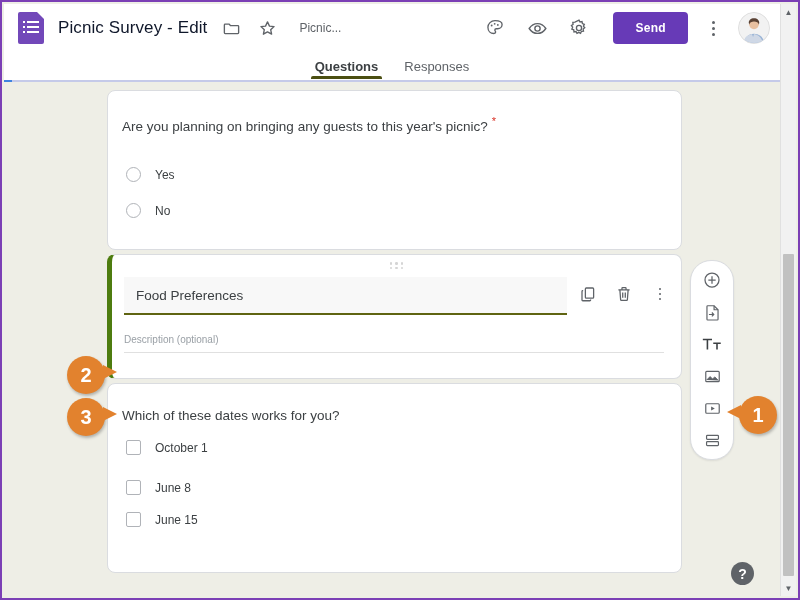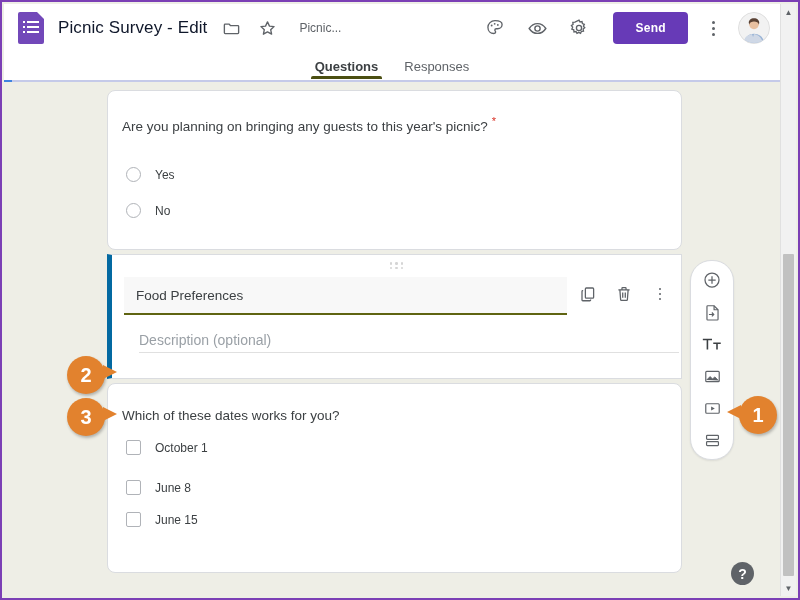--- a/index.html
+++ b/index.html
@@ -204,21 +204,21 @@
     overflow: hidden;
   }
   .card {
     position: absolute;
     background: #ffffff;
     border: 1px solid #dadce0;
     border-radius: 8px;
     box-sizing: border-box;
   }
   #card-guests { left: 103px; top: 8px; width: 575px; height: 160px; }
-  #card-food   { left: 103px; top: 172px; width: 575px; height: 125px; border-left: 5px solid #0369a1; border-radius: 0; }
+  #card-food   { left: 103px; top: 172px; width: 575px; height: 125px; border-left: 5px solid #4d7c0f; border-radius: 8px; }
   #card-dates  { left: 103px; top: 301px; width: 575px; height: 190px; }
 
   .q-title {
     font-size: 13.5px;
     color: #3c4043;
     position: absolute;
     left: 14px;
     top: 24px;
     white-space: nowrap;
   }
@@ -289,24 +289,23 @@
   .desc-input {
     position: absolute;
     left: 12px;
     top: 72px;
     width: 540px;
     height: 26px;
     border-bottom: 1px solid #e0e0e0;
     box-sizing: border-box;
     display: flex;
     align-items: center;
-    font-size: 14px;
+    font-size: 10px;
     color: #9aa0a6;
     cursor: text;
-    margin-left: 15px;
   }
   .card-actions {
     position: absolute;
     right: 10px;
     top: 28px;
     display: flex;
     align-items: center;
     gap: 14px;
     color: #5f6368;
   }

